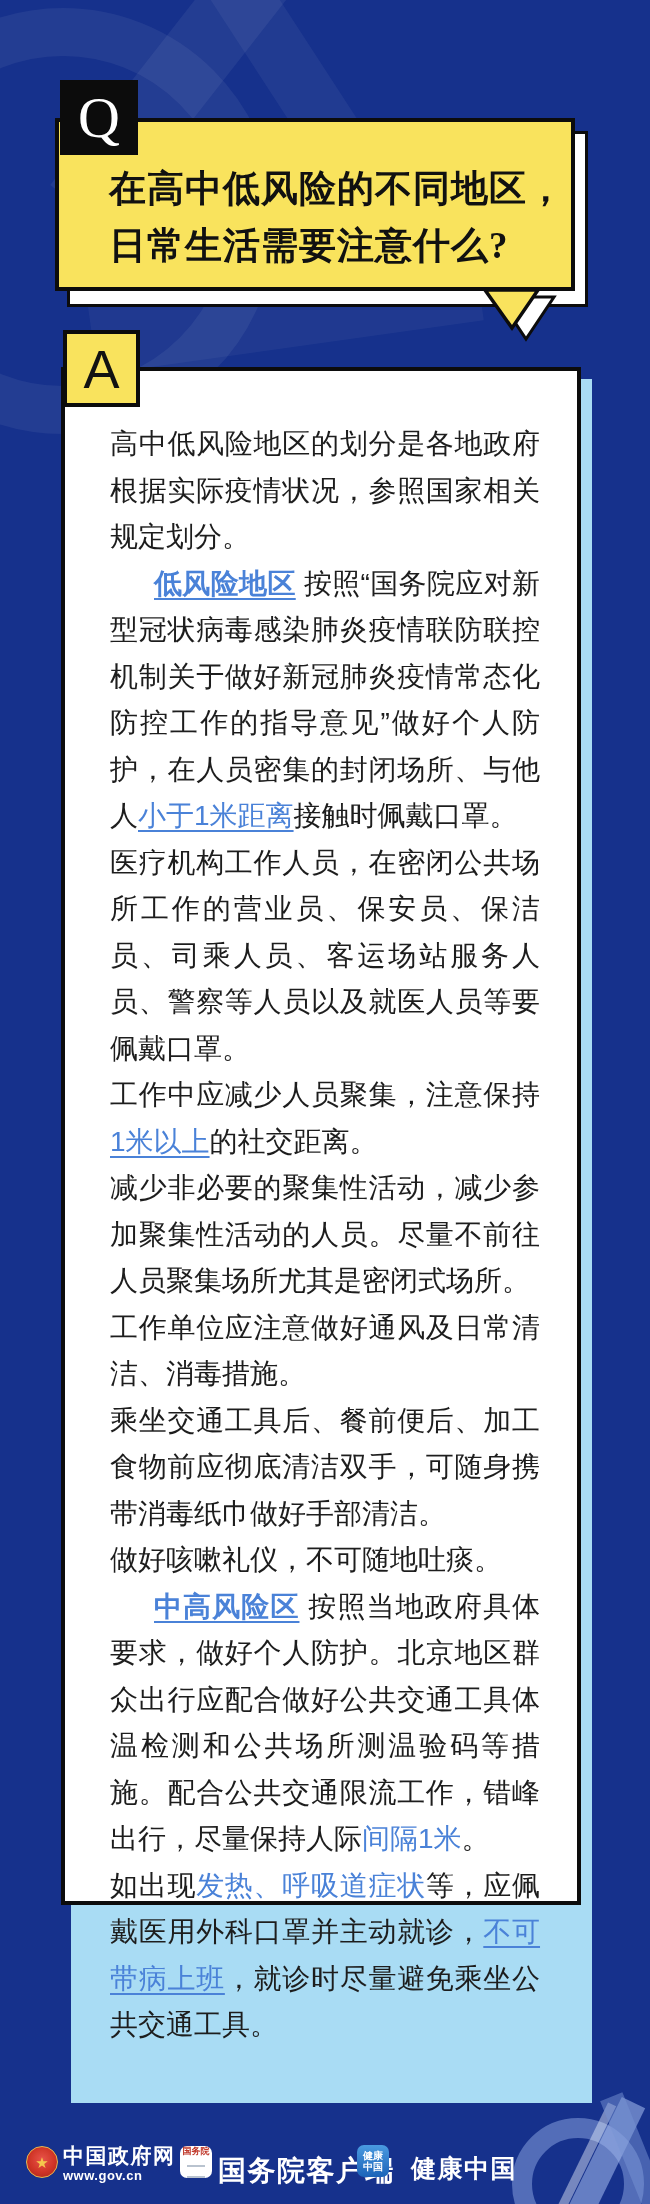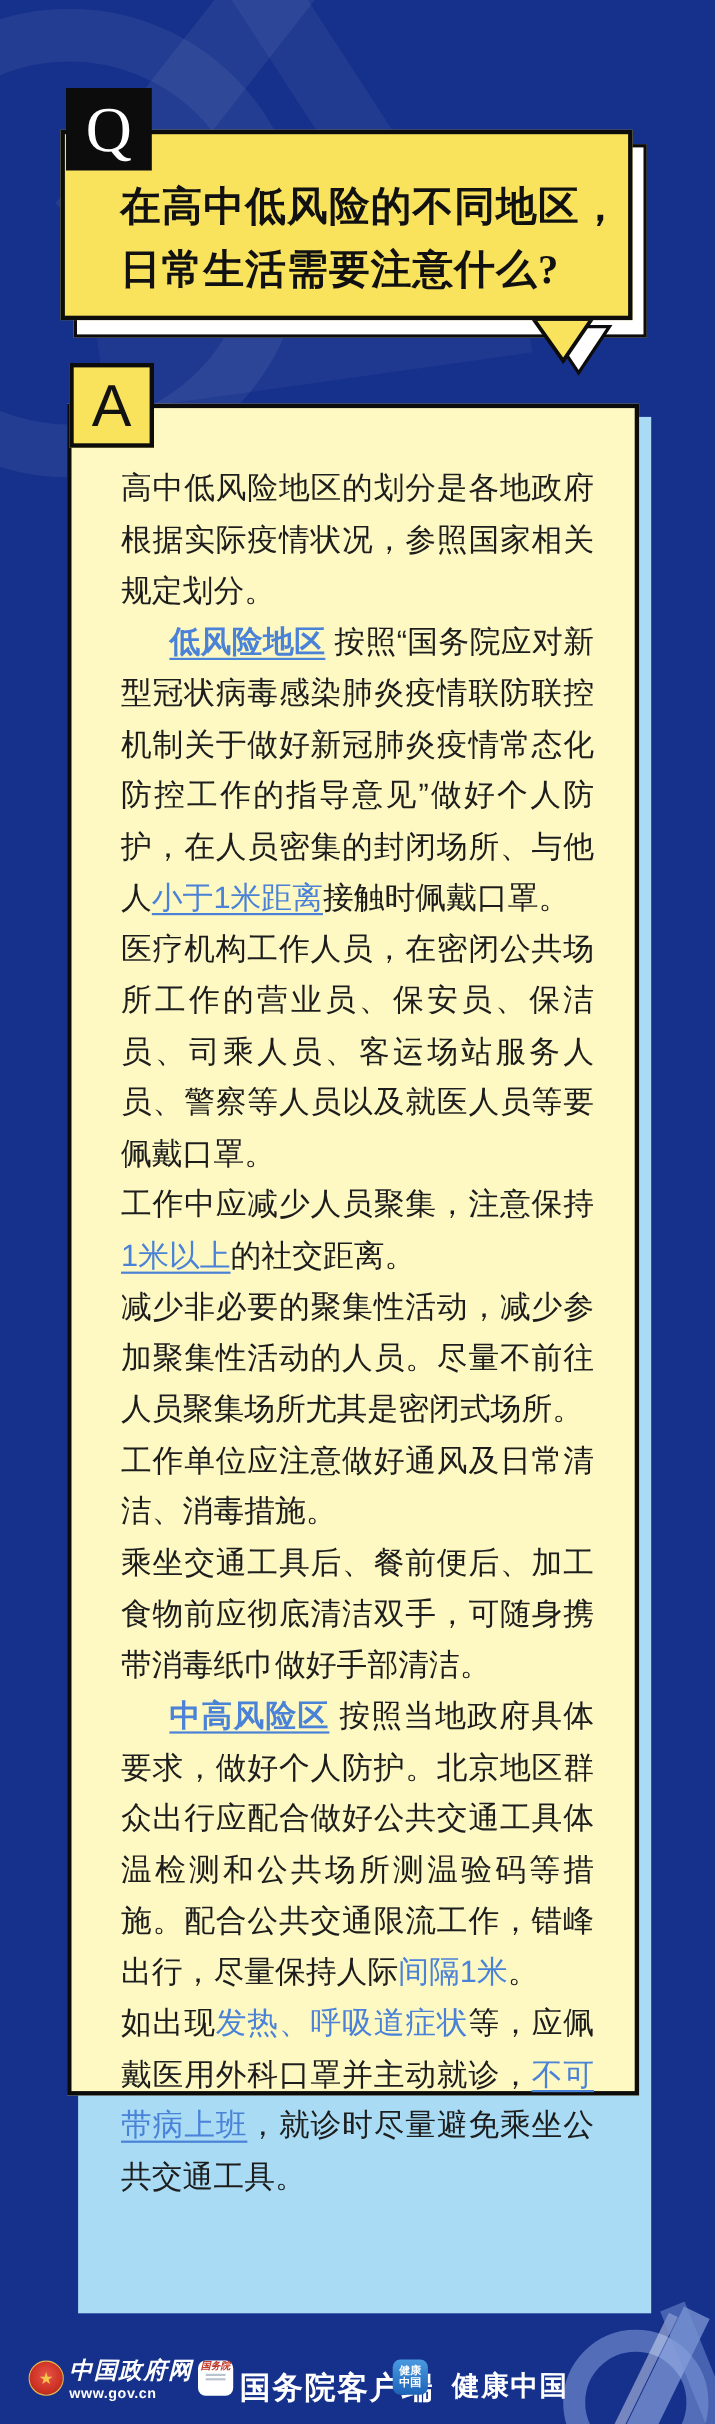--- a/index.html
+++ b/index.html
@@ -33,40 +33,40 @@
     font-family:"Liberation Serif","DejaVu Serif",serif;font-weight:700;
     font-size:37px;line-height:57px;color:#111111;letter-spacing:1px;white-space:nowrap;}
   .tail{position:absolute;left:478px;top:289px;z-index:3;}
   
   .a-badge{position:absolute;left:63px;top:330px;width:77px;height:77px;background:#f9e35d;
     border:4px solid #0c0c0c;box-sizing:border-box;z-index:7;
     display:flex;align-items:center;justify-content:center;}
   .a-badge span{color:#121212;font-size:54px;line-height:1;font-family:"Liberation Sans","DejaVu Sans",sans-serif;}
   
   .card-shadow{position:absolute;left:71px;top:379px;width:521px;height:1724px;background:#a9dcf4;z-index:1;}
-  .card{position:absolute;left:61px;top:367px;width:520px;height:1538px;background:#fef9c3;
+  .card{position:absolute;left:61px;top:367px;width:520px;height:1538px;background:#ffffff;
     border:4px solid #0c0c0c;box-sizing:border-box;z-index:5;}
   .answer-text{padding:50px 37px 0 45px;font-size:28px;line-height:46.5px;color:#1d1d1d;
     text-align:justify;text-justify:inter-ideograph;}
   .answer-text p{margin:0;}
   .seg-em{color:#4a82d8;font-weight:bold;text-decoration:underline;text-decoration-thickness:2px;text-underline-offset:5px;margin-left:44px;}
   .seg-link{color:#4a82d8;text-decoration:underline;text-decoration-thickness:2px;text-underline-offset:5px;}
   .seg-blue{color:#4a82d8;}
   
   .footer{position:absolute;left:0;top:2140px;width:650px;height:64px;z-index:6;}
   .emblem{position:absolute;left:26px;top:6px;width:32px;height:32px;border-radius:50%;
     background:radial-gradient(circle at 50% 42%, #e8544a 0%, #cf3426 55%, #a32318 100%);
     border:1.5px solid #e9b84e;box-sizing:border-box;
     display:flex;align-items:center;justify-content:center;}
   .emblem span{color:#f5c84c;font-size:15px;line-height:1;}
   .gov-text{position:absolute;left:63px;top:5px;}
-  .gov-name{font-size:21px;font-weight:bold;color:#ffffff;letter-spacing:1.5px;line-height:22px;font-style:italic;}
+  .gov-name{font-size:21px;font-weight:bold;color:#ffffff;letter-spacing:1.5px;line-height:22px;}
   .gov-url{font-size:13px;font-weight:bold;color:#ffffff;letter-spacing:0.5px;line-height:14px;margin-top:2px;}
   .sc-icon{position:absolute;left:180px;top:6px;width:32px;height:32px;background:#ffffff;border-radius:7px;
-    display:flex;flex-direction:column;align-items:center;justify-content:flex-start;font-style:italic;}
+    display:flex;flex-direction:column;align-items:center;justify-content:space-between;}
   .sc-icon .sc-txt{color:#c0392b;font-size:9px;font-weight:bold;line-height:10px;letter-spacing:0;}
   .sc-icon .sc-line{width:18px;height:2px;background:#b9c3cf;margin-top:2px;}
   .sc-label{position:absolute;left:218px;top:12px;font-size:28px;font-weight:bold;color:#ffffff;letter-spacing:1.5px;}
   .jk-icon{position:absolute;left:357px;top:5px;width:32px;height:32px;border-radius:7px;
     background:linear-gradient(180deg,#4a9ae0 0%,#1b63b8 100%);
     display:flex;flex-direction:column;align-items:center;justify-content:center;}
   .jk-icon div{color:#ffffff;font-size:10px;font-weight:bold;line-height:11px;letter-spacing:0;}
   .jk-label{position:absolute;left:411px;top:12px;font-size:25px;font-weight:bold;color:#ffffff;letter-spacing:1.5px;}
 </style>
 </head>
@@ -102,20 +102,21 @@
   <div class="card-shadow"></div>
   <div class="card">
     <div class="answer-text" id="answer-text">
         <p><span>高中低风险地区的划分是各地政府根据实际疫情状况，参照国家相关规定划分。</span></p>
         <p><span class="seg-em">低风险地区</span><span> 按照“国务院应对新型冠状病毒感染肺炎疫情联防联控机制关于做好新冠肺炎疫情常态化防控工作的指导意见”做好个人防护，在人员密集的封闭场所、与他人</span><span class="seg-link">小于1米距离</span><span>接触时佩戴口罩。</span></p>
         <p><span>医疗机构工作人员，在密闭公共场所工作的营业员、保安员、保洁员、司乘人员、客运场站服务人员、警察等人员以及就医人员等要佩戴口罩。</span></p>
         <p><span>工作中应减少人员聚集，注意保持</span><span class="seg-link">1米以上</span><span>的社交距离。</span></p>
         <p><span>减少非必要的聚集性活动，减少参加聚集性活动的人员。尽量不前往人员聚集场所尤其是密闭式场所。</span></p>
         <p><span>工作单位应注意做好通风及日常清洁、消毒措施。</span></p>
         <p><span>乘坐交通工具后、餐前便后、加工食物前应彻底清洁双手，可随身携带消毒纸巾做好手部清洁。</span></p>
+        <p><span>做好咳嗽礼仪，不可随地吐痰。</span></p>
         <p><span class="seg-em">中高风险区</span><span> 按照当地政府具体要求，做好个人防护。北京地区群众出行应配合做好公共交通工具体温检测和公共场所测温验码等措施。配合公共交通限流工作，错峰出行，尽量保持人际</span><span class="seg-blue">间隔1米</span><span>。</span></p>
         <p><span>如出现</span><span class="seg-blue">发热、呼吸道症状</span><span>等，应佩戴医用外科口罩并主动就诊，</span><span class="seg-link">不可带病上班</span><span>，就诊时尽量避免乘坐公共交通工具。</span></p>
       </div>
   </div>
 
   <div class="footer">
     <div class="emblem">
       <span>★</span>
     </div>
     <div class="gov-text">

